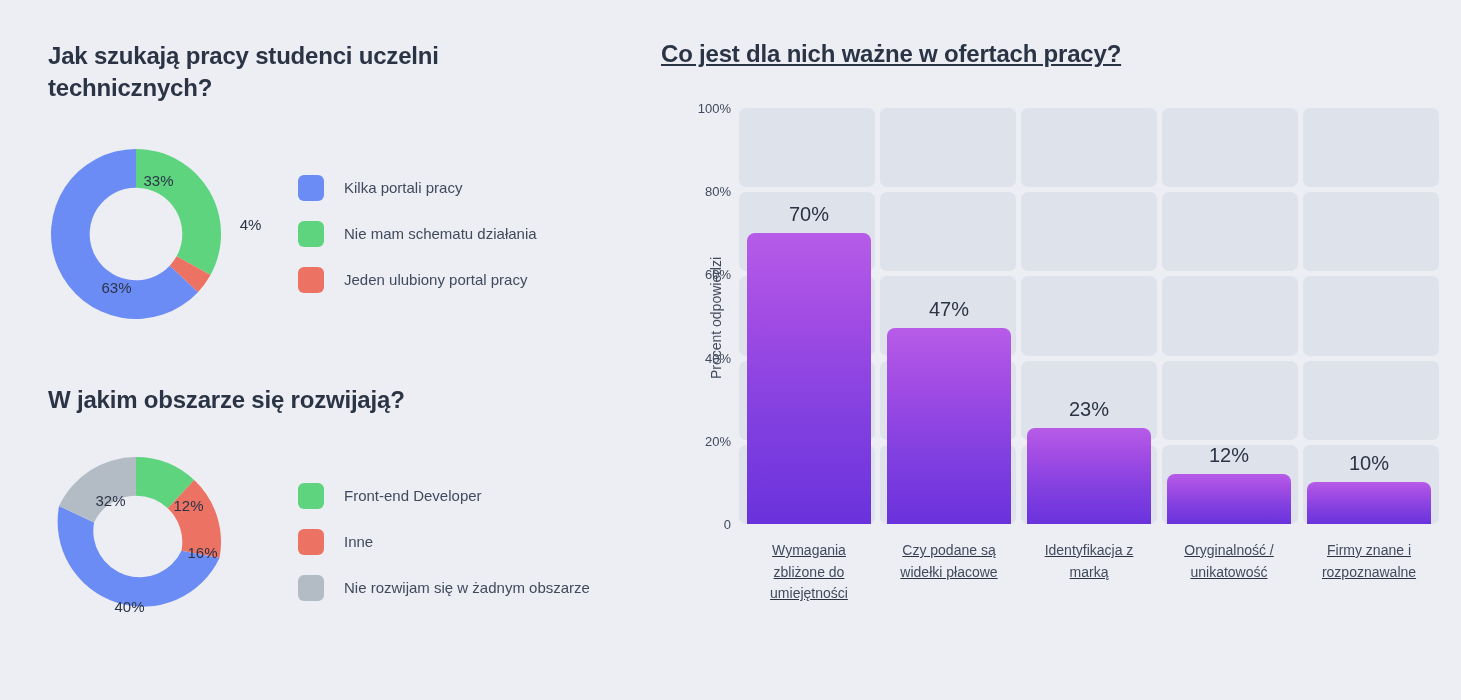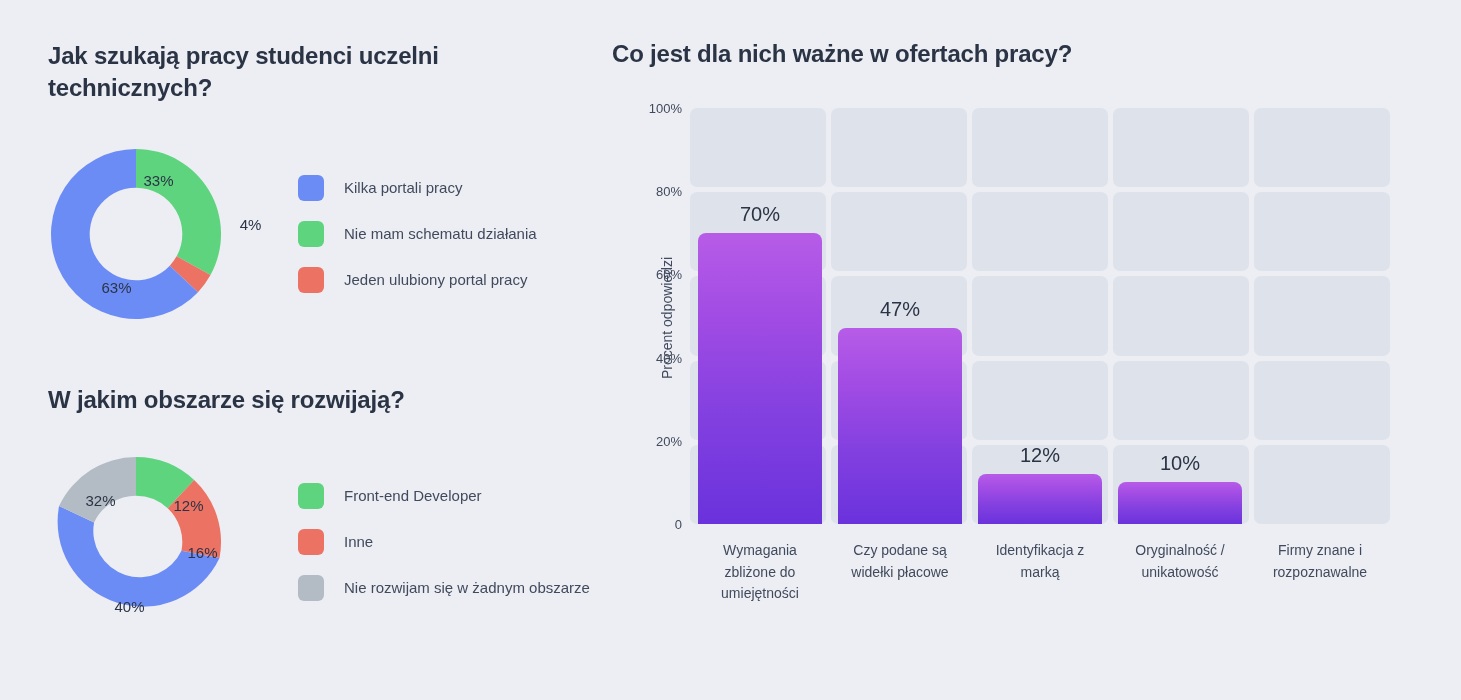--- a/index.html
+++ b/index.html
@@ -76,23 +76,24 @@
   .legend-text {
     margin-left: 20px;
     font-size: 15px;
     color: #414a5c;
     white-space: nowrap;
   }
 
   
   .right-col {
     position: absolute;
-    left: 612px;
+    left: 661px;
     top: 40px;
     width: 790px;
+    text-decoration: underline;
   }
   .bar-title {
     font-size: 24px;
     font-weight: bold;
     color: #2b3445;
     margin: 0 0 40px 0;
     letter-spacing: -0.2px;
   }
 
   .chart-area {
@@ -246,21 +247,21 @@
           <path fill="#ec7263" d="M 58.18 -61.97 A 85 85 0 0 1 83.50 15.93 L 45.48 8.68 A 46.3 46.3 0 0 0 31.69 -33.75 Z"></path>
 
           <path fill="#6c8cf5" d="M 83.50 15.93 A 85 85 0 0 1 -76.93 -36.00 L -41.90 -19.61 A 46.3 46.3 0 0 0 45.48 8.68 Z"></path>
 
           <path fill="#b3bcc4" d="M -76.93 -36.00 A 85 85 0 0 1 0 -85 L 0 -46.3 A 46.3 46.3 0 0 0 -41.90 -19.61 Z"></path>
         </g>
       </svg>
       <span class="donut-label" style="left:134px; top:51px;">12%</span>
       <span class="donut-label" style="left:148px; top:98px;">16%</span>
       <span class="donut-label" style="left:75px; top:152px;">40%</span>
-      <span class="donut-label" style="left:46px; top:46px;">32%</span>
+      <span class="donut-label" style="left:56px; top:46px;">32%</span>
     </div>
 
     <div class="legend" style="margin-left:74px;">
       <div class="legend-item">
         <span class="legend-swatch" style="background:#5ed47f;"></span>
         <span class="legend-text">Front-end Developer</span>
       </div>
       <div class="legend-item">
         <span class="legend-swatch" style="background:#ec7263;"></span>
         <span class="legend-text">Inne</span>
@@ -322,20 +323,25 @@
           <div class="bar" style="height: 70%;">
             <span class="bar-value">70%</span>
           </div>
         </div>
         <div class="bar-col">
           <div class="bar" style="height: 47%;">
             <span class="bar-value">47%</span>
           </div>
         </div>
         <div class="bar-col">
+          <div class="bar" style="height: 23%;">
+            <span class="bar-value">23%</span>
+          </div>
+        </div>
+        <div class="bar-col">
           <div class="bar" style="height: 12%;">
             <span class="bar-value">12%</span>
           </div>
         </div>
         <div class="bar-col">
           <div class="bar" style="height: 10%;">
             <span class="bar-value">10%</span>
           </div>
         </div>
       </div>

